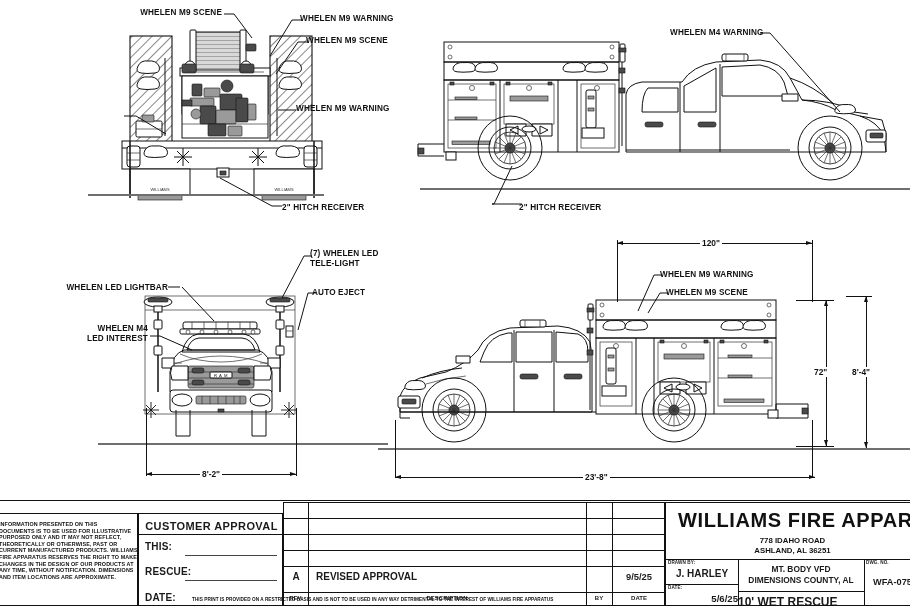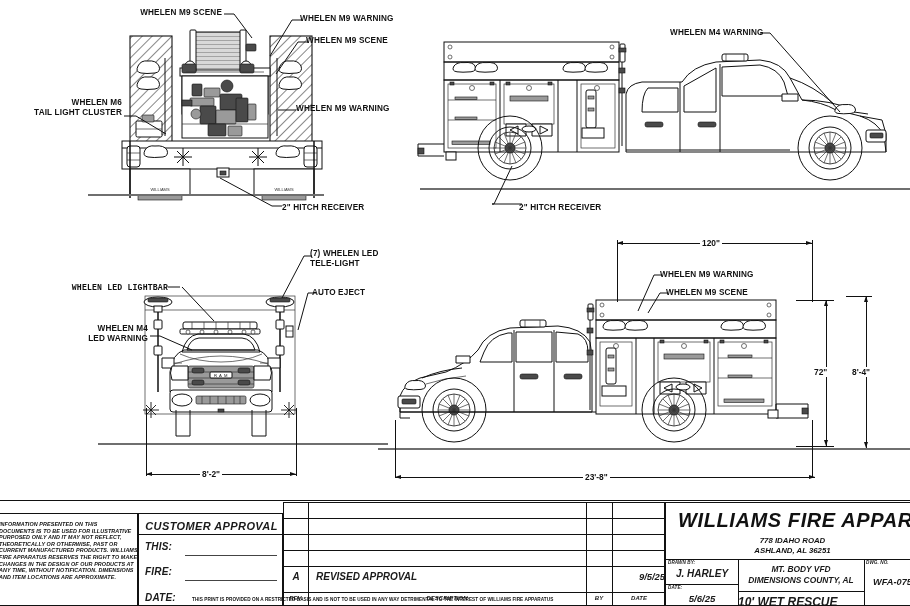--- a/index.html
+++ b/index.html
@@ -35,21 +35,21 @@
   .ln2{fill:none;stroke:#111;stroke-width:1.5;}
   .lnthin{fill:none;stroke:#333;stroke-width:.7;}
   .fillw{fill:#fff;stroke:#111;stroke-width:1;}
   .filldk{fill:#4a4a4a;stroke:#111;stroke-width:.6;}
   .fillmd{fill:#9a9a9a;stroke:#111;stroke-width:.6;}
   .hatchbg{fill:url(#hatch);stroke:#111;stroke-width:1.1;}
 
   
   #titleblock{position:absolute;left:0;top:500px;width:910px;height:106px;
               border-top:1.6px solid #111;box-sizing:border-box;background:#fff;}
-  .tb{position:absolute;box-sizing:border-box;font-style:italic;}
+  .tb{position:absolute;box-sizing:border-box;}
   .tbbox{border:1px solid #111;}
   .tbtxt{font-size:8.5px;line-height:9.6px;color:#111;}
   .legal{position:absolute;font-size:5.4px;line-height:6.6px;font-weight:700;
          color:#111;letter-spacing:.1px;}
   .capt{font-size:11px;font-weight:700;letter-spacing:.4px;}
   .fld{font-size:10px;font-weight:700;letter-spacing:.2px;}
   .rule{position:absolute;height:1.4px;background:#444;}
   .tinycap{position:absolute;font-size:4.6px;font-weight:700;color:#222;
            letter-spacing:.1px;}
   .brand{position:absolute;font-size:20px;font-weight:700;letter-spacing:.6px;
@@ -161,22 +161,20 @@
       <line class="ln2" x1="194" y1="113" x2="194" y2="170"></line>
     </svg>
   </div>
   <div class="ground" style="left:88px;top:194px;width:236px;"></div>
 
   <div class="lbl r" style="left:46px;top:8px;width:176px;">WHELEN M9 SCENE</div>
   <svg class="abs" style="left:222px;top:8px;" width="36" height="34">
     <path class="ln" d="M2 6 H12 L30 30"></path>
   </svg>
 
-  <div class="lbl r" style="left:10px;top:98px;width:112px;">WHELEN M6
-TAIL LIGHT CLUSTER</div>
   <svg class="abs" style="left:122px;top:104px;" width="48" height="36">
     <path class="ln" d="M2 12 H14 L44 30"></path>
   </svg>
 
   <div class="lbl" style="left:300px;top:14px;">WHELEN M9 WARNING</div>
   <svg class="abs" style="left:268px;top:18px;" width="36" height="42">
     <path class="ln" d="M34 2 H24 L2 38"></path>
   </svg>
 
   <div class="lbl" style="left:306px;top:36px;">WHELEN M9 SCENE</div>
@@ -429,27 +427,27 @@
         <path d="M6 113 l10 10 M16 113 l-10 10 M11 110 l0 16 M3 118 l16 0"></path>
         <path d="M144 113 l10 10 M154 113 l-10 10 M149 110 l0 16 M141 118 l16 0"></path>
       </g>
 
       <path class="ln" d="M36 118 L36 144 L50 144 L50 118" fill="#fff"></path>
       <path class="ln" d="M112 118 L112 144 L126 144 L126 118" fill="#fff"></path>
     </svg>
   </div>
   <div class="ground" style="left:98px;top:443px;width:290px;"></div>
 
-  <div class="lbl r" style="left:38px;top:283px;width:130px;font-family:Liberation Mono, monospace;">WHELEN LED LIGHTBAR</div>
+  <div class="lbl r" style="left:38px;top:283px;width:130px;">WHELEN LED LIGHTBAR</div>
   <svg class="abs" style="left:166px;top:283px;" width="54" height="42">
     <path class="ln" d="M2 4 H14 M16 4 L48 38"></path>
   </svg>
 
   <div class="lbl r" style="left:40px;top:324px;width:108px;">WHELEN M4
-LED WARNING</div>
+LED INTEREST</div>
   <svg class="abs" style="left:150px;top:330px;" width="44" height="24">
     <path class="ln" d="M0 6 H10 L42 20"></path>
   </svg>
 
   <div class="lbl" style="left:310px;top:249px;">(7) WHELEN LED
 TELE-LIGHT</div>
   <svg class="abs" style="left:280px;top:254px;" width="34" height="48">
     <path class="ln" d="M32 2 H24 L2 44"></path>
   </svg>
 
@@ -642,21 +640,21 @@
     </div>
 
     <div class="tb tbbox" style="left:138px;top:12px;width:145px;height:94px;">
       <div class="hline" style="left:0;top:20px;width:145px;"></div>
       <div class="capt abs" style="left:0;top:6px;width:145px;text-align:center;">CUSTOMER APPROVAL</div>
 
       <div class="fld abs" style="left:6px;top:27px;">THIS:</div>
       <div class="rule" style="left:46px;top:41px;width:92px;"></div>
       <div class="abs tbtxt" style="left:48px;top:29px;"></div>
 
-      <div class="fld abs" style="left:6px;top:52px;">FIRE:</div>
+      <div class="fld abs" style="left:6px;top:52px;">RESCUE:</div>
       <div class="rule" style="left:46px;top:66px;width:92px;"></div>
       <div class="abs tbtxt" style="left:48px;top:54px;"></div>
 
       <div class="fld abs" style="left:6px;top:78px;">DATE:</div>
 
       <div class="abs tbtxt" style="left:48px;top:80px;"></div>
     </div>
 
     <div class="tb tbbox" style="left:283px;top:1px;width:382px;height:105px;">
 
@@ -666,21 +664,21 @@
 
       <div class="hline" style="left:0;top:15px;width:382px;"></div>
       <div class="hline" style="left:0;top:31px;width:382px;"></div>
       <div class="hline" style="left:0;top:47px;width:382px;"></div>
       <div class="hline" style="left:0;top:63px;width:382px;"></div>
       <div class="hline" style="left:0;top:89px;width:382px;"></div>
 
       <div class="abs" style="left:0;top:68px;width:24px;text-align:center;font-size:10px;font-weight:700;">A</div>
       <div class="abs" style="left:32px;top:68px;font-size:10px;font-weight:700;">REVISED APPROVAL</div>
       <div class="abs" style="left:302px;top:68px;width:26px;text-align:center;font-size:8px;"></div>
-      <div class="abs" style="left:328px;top:68px;width:54px;text-align:center;font-size:9.4px;font-weight:700;margin-left:13px;">9/5/25</div>
+      <div class="abs" style="left:328px;top:68px;width:54px;text-align:center;font-size:9.4px;font-weight:700;">9/5/25</div>
 
       <div class="abs" style="left:0;top:92px;width:24px;text-align:center;font-size:6px;font-weight:700;">REV.</div>
       <div class="abs" style="left:24px;top:92px;width:278px;text-align:center;font-size:6px;font-weight:700;">DESCRIPTION</div>
       <div class="abs" style="left:302px;top:92px;width:26px;text-align:center;font-size:6px;font-weight:700;">BY</div>
       <div class="abs" style="left:328px;top:92px;width:54px;text-align:center;font-size:6px;font-weight:700;">DATE</div>
     </div>
 
     <div class="tb tbbox" style="left:665px;top:1px;width:255px;height:105px;">
       <div class="brand" style="left:12px;top:6px;">WILLIAMS FIRE APPARATUS</div>
       <div class="addr" style="left:0;top:33px;">778 IDAHO ROAD</div>
@@ -689,21 +687,21 @@
       <div class="hline" style="left:0;top:56px;width:255px;"></div>
       <div class="vline" style="left:72px;top:56px;height:49px;"></div>
       <div class="vline" style="left:198px;top:56px;height:49px;"></div>
       <div class="hline" style="left:0;top:81px;width:72px;"></div>
       <div class="hline" style="left:72px;top:88px;width:126px;"></div>
 
       <div class="tinycap" style="left:2px;top:57px;">DRAWN BY:</div>
       <div class="abs" style="left:0;top:65px;width:72px;text-align:center;font-size:10px;font-weight:700;">J. HARLEY</div>
 
       <div class="tinycap" style="left:2px;top:82px;">DATE:</div>
-      <div class="abs" style="left:0;top:90px;width:72px;text-align:center;font-size:9.6px;font-weight:700;">5/6/25</div>
+      <div class="abs" style="left:0;top:90px;width:72px;text-align:right;font-size:9.6px;font-weight:700;">5/6/25</div>
 
       <div class="abs" style="left:72px;top:61px;width:126px;text-align:center;font-size:8.4px;font-weight:700;">MT. BODY VFD</div>
       <div class="abs" style="left:72px;top:72px;width:126px;text-align:center;font-size:8.4px;font-weight:700;">DIMENSIONS COUNTY, AL</div>
       <div class="abs" style="left:72px;top:92px;width:126px;text-align:left;font-size:12px;font-weight:700;">10' WET RESCUE BODY</div>
 
       <div class="tinycap" style="left:200px;top:57px;">DWG. NO.</div>
       <div class="abs" style="left:198px;top:74px;width:57px;text-align:center;font-size:9.2px;font-weight:700;">WFA-075</div>
     </div>
 
     <div class="footer" style="left:192px;top:96px;">THIS PRINT IS PROVIDED ON A RESTRICTED BASIS AND IS NOT TO BE USED IN ANY WAY DETRIMENTAL TO THE INTEREST OF WILLIAMS FIRE APPARATUS</div>

